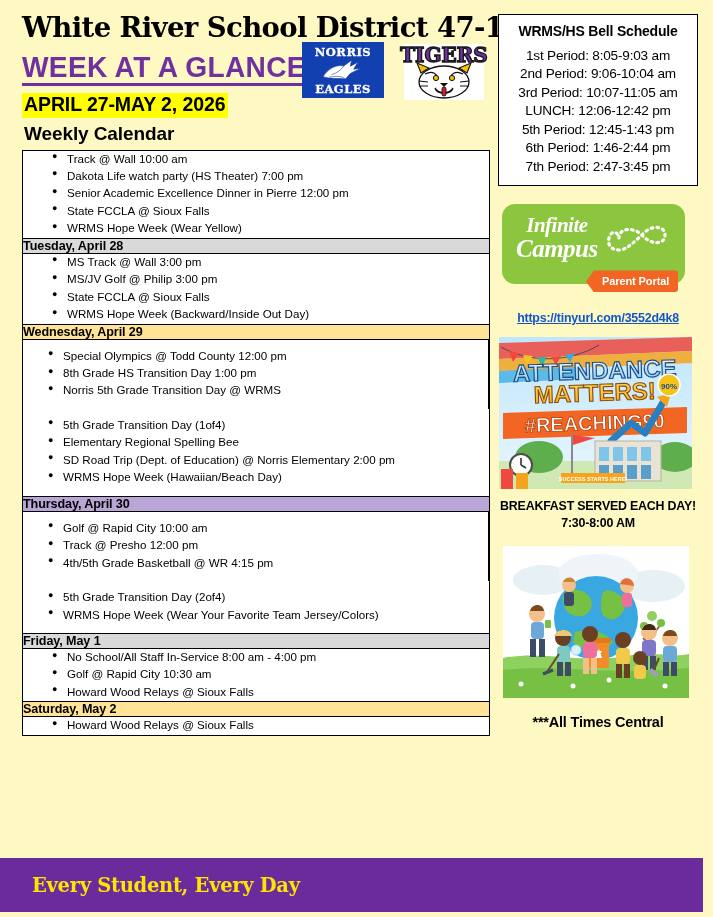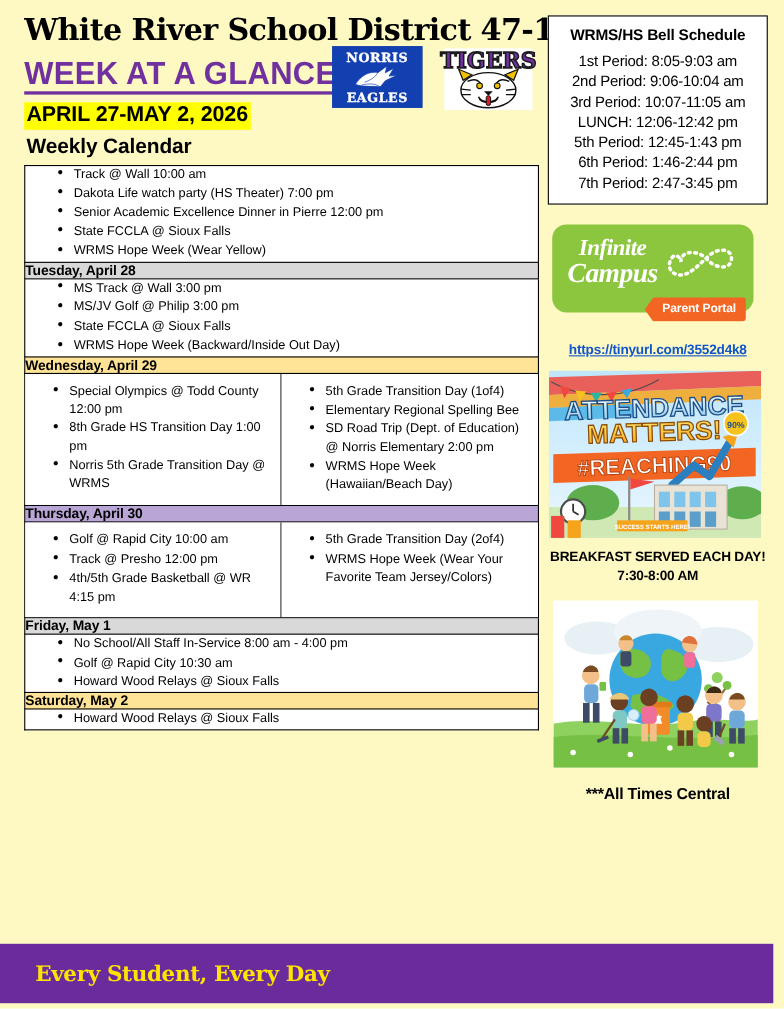--- a/index.html
+++ b/index.html
@@ -108,21 +108,21 @@
   }
   .day-body li {
     position: relative;
     font-size: 11.6px; color: #000; line-height: 1.42;
     padding: 0 0 1px 0;
   }
   .day-body li::before {
     content: "\25CF"; position: absolute; left: -15px; top: -0.5px;
     font-size: 9px; color: #000;
   }
-  .two-col { display: flex; }
+  .two-col { display: flex; flex-direction: column; }
   .two-col .col { flex: 1 1 50%; padding: 8px 0 9px 0; }
   .two-col .col.col-left { border-right: 1px solid #000; }
   .two-col .col ul { padding: 0 6px 0 40px; }
   .two-col .col li::before { left: -15px; }
 
   
   .right-col { position: absolute; left: 498px; top: 14px; width: 200px; }
 
   .bell-box {
     border: 1.5px solid #000; background:#fff;

